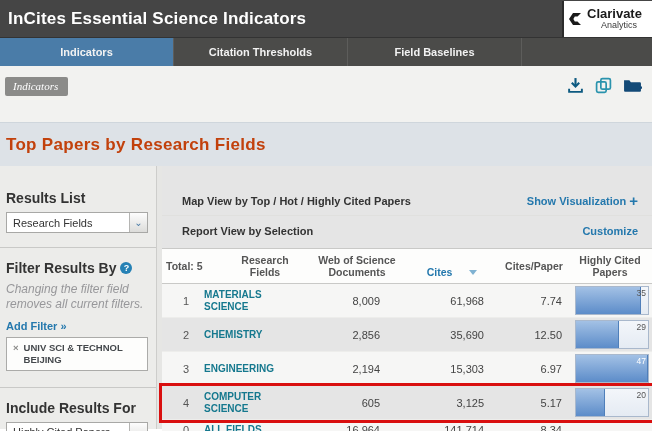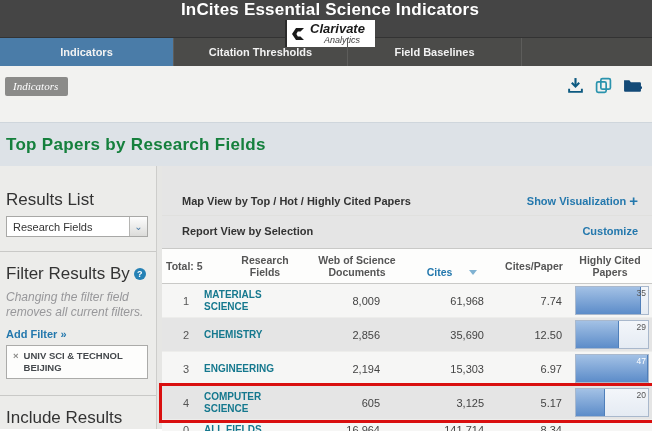--- a/index.html
+++ b/index.html
@@ -2,24 +2,24 @@
 <html><head>
 <meta charset="utf-8">
 <style>
   * { margin:0; padding:0; box-sizing:border-box; }
   html,body { width:652px; height:431px; overflow:hidden; background:#fff;
     font-family:"Liberation Sans", sans-serif; }
   .app { width:652px; height:431px; position:relative; background:#fff; }
 
   
   .topbar { height:38px; background:#454545; display:flex; align-items:center;
-    justify-content:space-between; padding-left:8px; border-bottom:1px solid #333;flex-direction:column; }
+    justify-content:space-between; padding-left:8px; border-bottom:1px solid #333; }
   .app-title { color:#fff; font-weight:bold; font-size:17px; letter-spacing:.2px; }
   .logo-box { background:#fff; height:36px; width:90px; display:flex; align-items:center;
-    padding:2px 4px; gap:3px; border-left:2px solid #2b2b2b;font-style:italic; }
+    padding:2px 4px; gap:3px; border-left:2px solid #2b2b2b; }
   .logo-mark { width:16px; height:16px; flex:0 0 auto; }
   .logo-text { line-height:1; text-align:left; }
   .logo-primary { font-weight:bold; font-size:13px; color:#1a1a1a; }
   .logo-secondary { font-size:9px; color:#3a3a3a; margin-top:1px; padding-left:14px; }
 
   
   .tabs { height:28px; background:#4b4b49; display:flex; }
   .tab { width:174px; height:28px; display:flex; align-items:center; justify-content:center;
     color:#f2f2f2; font-size:11px; font-weight:bold; cursor:pointer;
     border-right:1px solid #5d5d5b; }
@@ -33,31 +33,31 @@
     padding:3px 10px 4px 8px; cursor:pointer; }
   .tool-icons { display:flex; gap:11px; align-items:center; padding-right:2px; }
   .tool-icons span { display:inline-flex; cursor:pointer; }
   .icon-dl  { color:#0d5a80; }
   .icon-pr  { color:#2a93ad; }
   .icon-fa  { color:#134a77; }
 
   
   .title-band { height:44px; background:#dde2e7; border-top:1px solid #cfd6dc;
     display:flex; align-items:center; padding-left:6px; }
-  .page-title { font-size:17px; font-weight:bold; color:#15803d; letter-spacing:.3px; }
+  .page-title { font-size:17px; font-weight:bold; color:#c2410c; letter-spacing:.3px; }
 
   
   .content { display:flex; height:263px; }
   .sidebar { width:157px; background:#ececea; border-right:1px solid #cdcdcb;
     padding:24px 8px 0 6px; font-size:11px; flex:0 0 auto; }
   .gutter { width:5px; background:#e6e6e4; flex:0 0 auto; }
   .main { flex:1; background:#e5e5e5; position:relative; padding-top:20px; }
 
   
-  .sb-label { font-weight:normal; color:#333; font-size:17px; margin-bottom:6px; display:flex; align-items:center; gap:4px;}
+  .sb-label { font-weight:bold; color:#333; font-size:14px; margin-bottom:6px; display:flex; align-items:center; gap:4px;}
   .select { background:#fff; border:1px solid #a8a8a6; height:21px; display:flex;
     align-items:center; justify-content:space-between; margin-bottom:14px; cursor:pointer; }
   .select .val { padding-left:6px; color:#333; font-size:11px; }
   .select .chev { width:18px; height:100%; border-left:1px solid #b5b5b3;
     background:linear-gradient(#fdfdfd,#dcdcda); color:#4a7ca8; font-size:10px;
     display:flex; align-items:center; justify-content:center; }
   .sb-divider { border:none; border-top:1px solid #c9c9c7; margin:2px -8px 12px -6px; }
   .help-badge { width:12px; height:12px; border-radius:50%; background:#2581b5; color:#fff;
     font-size:9px; font-weight:bold; display:inline-flex; align-items:center;
     justify-content:center; cursor:pointer; }

